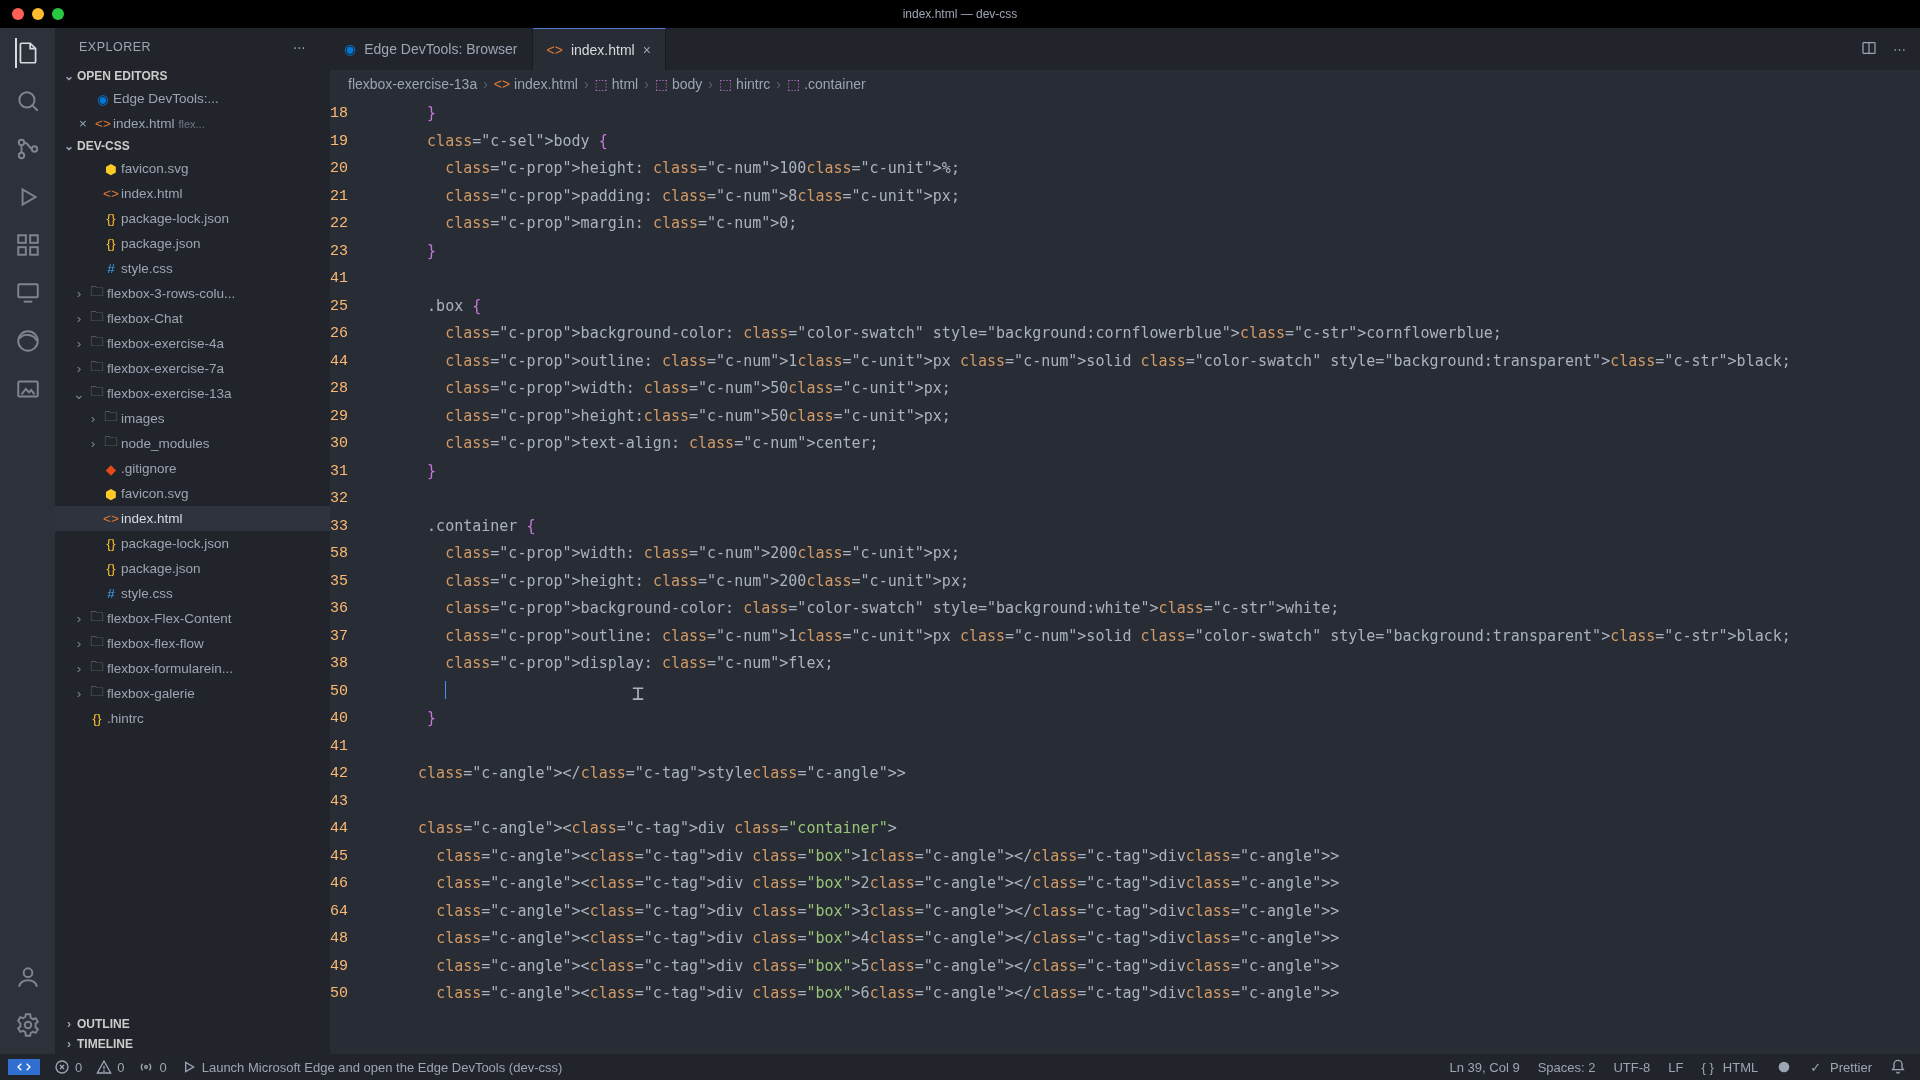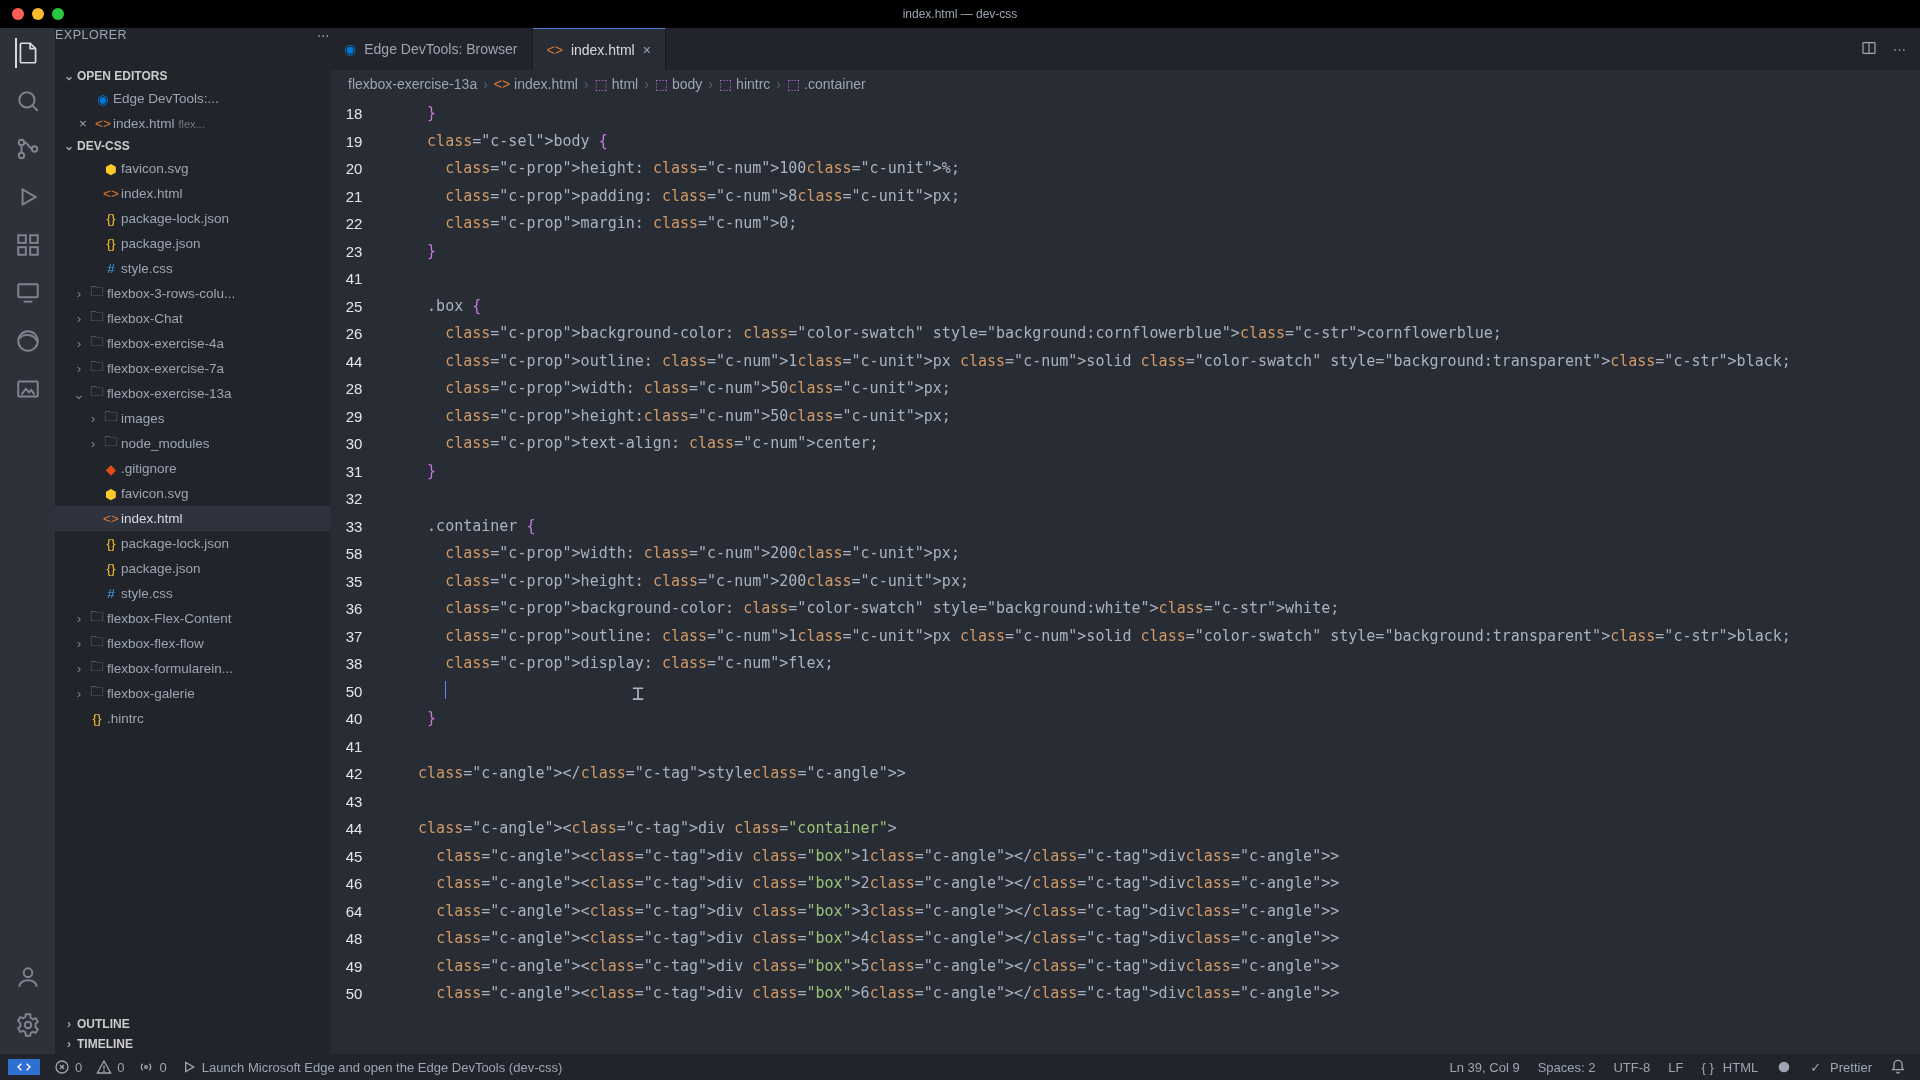--- a/index.html
+++ b/index.html
@@ -44,22 +44,22 @@
   content:""; position:absolute; left:0; width:2px; height:30px; background:#d7dae0;
 }
 .activity-bar { position: relative; }
 .ab-icon { position: relative; }
 .ab-icon svg { width: 26px; height: 26px; }
 .sidebar {
   width: 275px; background: #21252b; flex-shrink:0;
   display:flex; flex-direction:column; overflow:hidden;
 }
 .sidebar-header {
-  height: 38px; display:flex; 
-  padding: 0 0; letter-spacing: 0.5px;
+  height: 38px; display:flex; align-items:center;
+  padding: 0 24px; letter-spacing: 0.5px;
   color: #9da5b4; font-size: 12.5px;
 }
 .sidebar-header .dots { margin-left:auto; color:#9da5b4; }
 .section-hdr {
   display:flex; align-items:center; padding: 3px 6px;
   color:#cccccc; font-weight:600; font-size:12px; cursor:pointer;
 }
 .section-hdr .chev { width:16px; text-align:center; color:#9da5b4; }
 .tree { flex:1; overflow:auto; }
 .item {
@@ -91,22 +91,22 @@
 .tab .tab-x { color:#9da5b4; font-size:14px;}
 .tab-actions { margin-left:auto; display:flex; align-items:center; gap:16px; padding-right:14px; color:#9da5b4;}
 .breadcrumb {
   display:flex; align-items:center; height:28px;
   padding-left:18px; background:#282c34; color:#9da5b4; font-size:14px;
   gap:6px;
 }
 .breadcrumb .sep{color:#5c6370;}
 .code-area { flex:1; display:flex; overflow:hidden; position:relative;}
 .gutter {
-  width:70px; text-align:center; padding-right:22px;
-  color:#e5e5e5; font-family:Liberation Sans, sans-serif;
+  width:70px; text-align:left; padding-right:22px;
+  color:#fdba74; font-family:Liberation Mono, monospace;
   font-size:15px; line-height:27.5px; user-select:none; padding-top:2px;
 }
 .code {
   flex:1; font-family:"SF Mono",Menlo,Consolas,monospace;
   font-size:15px; line-height:27.5px; white-space:pre; color:#abb2bf;
   padding-top:2px; position:relative;
 }
 .cursor-line { position:relative; }
 .text-cursor {
   display:inline-block; width:1px; height:18px; background:#528bff;

